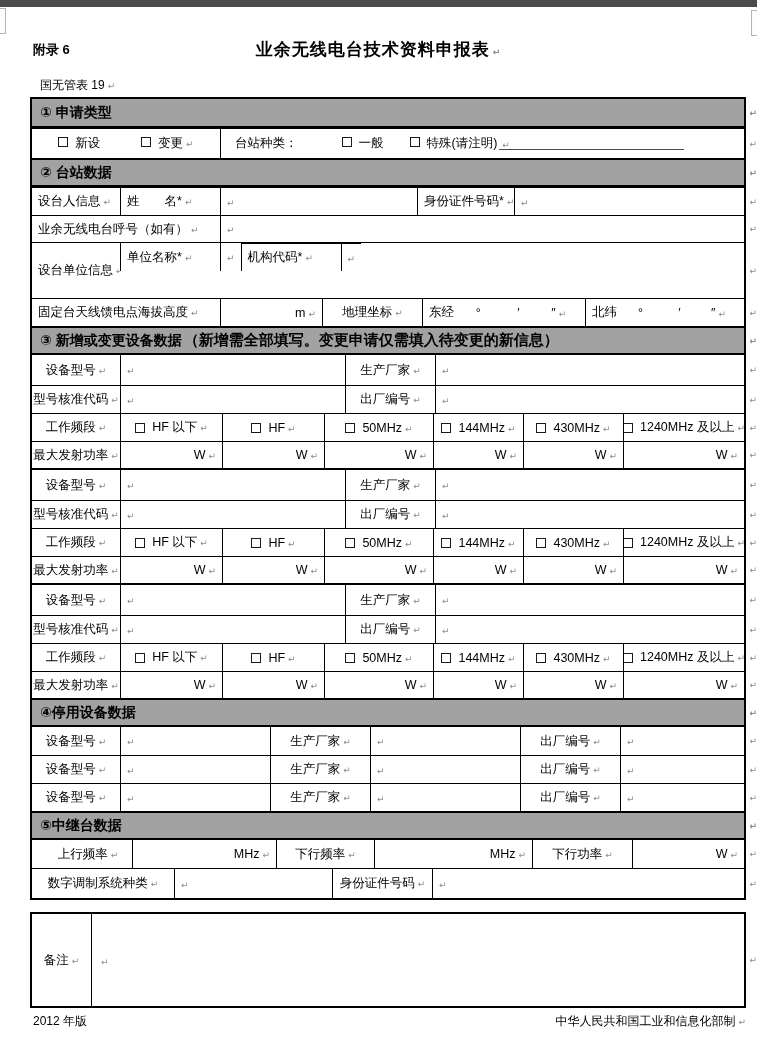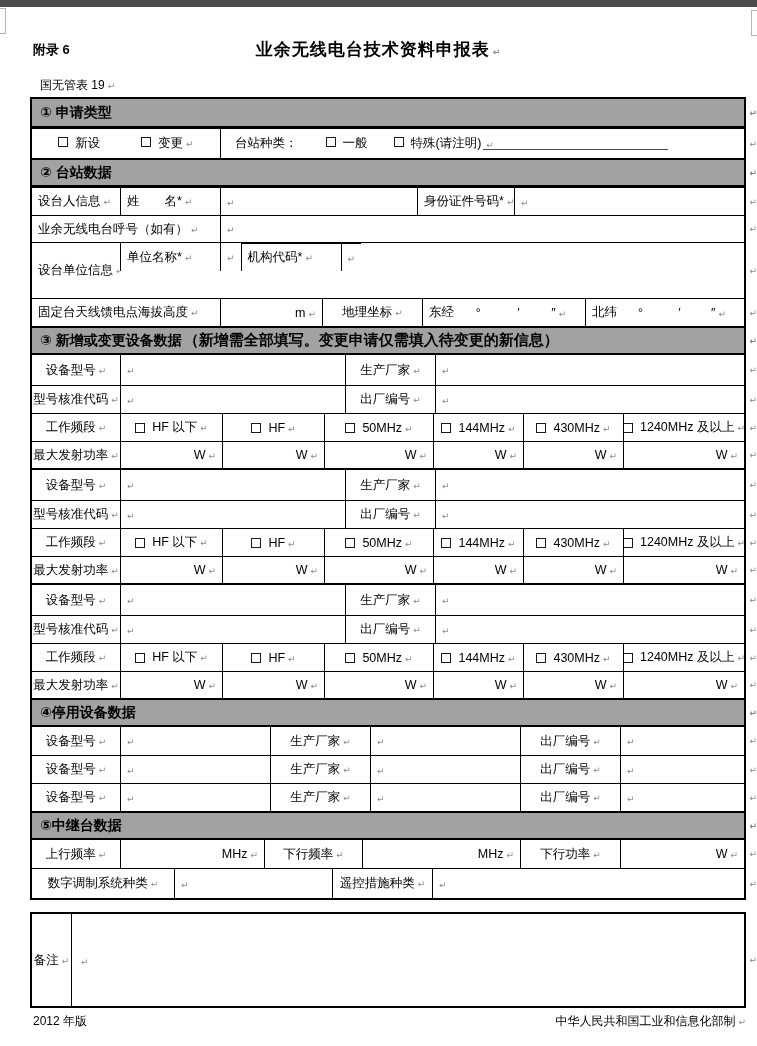--- a/index.html
+++ b/index.html
@@ -53,21 +53,21 @@
                  font-size:9px; color:#8a8a8a;}
   .eqblock + .eqblock{border-top:2px solid #000;}
   .eqblock > .r:first-child{border-top:none;}
   
   .blank{display:inline-block; width:185px; border-bottom:1px solid #4a4a4a; height:13px; margin-left:2px;}
   
   .geo .sym{flex:1; text-align:center;}
   .geo .gl{margin-right:4px;}
   
   .remarks{top:912px; height:96px; display:flex;}
-  .remarks .lab{width:40px; flex:none; border-right:1px solid #000; display:flex; align-items:center; justify-content:center; font-size:12.5px;}
+  .remarks .lab{width:60px; flex:none; border-right:1px solid #000; display:flex; align-items:center; justify-content:center; font-size:12.5px;}
   .remarks .val{flex:1; display:flex; align-items:center; padding-left:9px;}
   
   .footer{position:absolute; top:1013px; left:33px; width:713px; display:flex; justify-content:space-between; font-size:12px;}
 </style>
 </head>
 <body>
 
 <div class="topbar"></div>
 <div class="edgeL"></div>
 <div class="edgeR"></div>
@@ -83,21 +83,21 @@
   <div class="sechdr rowend">
     <span>① 申请类型</span>
   </div>
   <div class="r h30 rowend">
     <div class="c w188" style="justify-content:space-around;">
       <span><span class="cb"></span><span>新设</span></span>
       <span class="rm"><span class="cb"></span><span>变更</span></span>
     </div>
     <div class="c fx" style="padding-left:14px;">
       <span>台站种类：</span>
-      <span style="margin-left:28px;"><span class="cb"></span><span>一般</span></span>
+      <span style="margin-left:44px;"><span class="cb"></span><span>一般</span></span>
       <span style="margin-left:26px;"><span class="cb"></span><span>特殊(请注明)</span></span>
       <span class="blank rm"></span>
     </div>
   </div>
 
   <div class="sechdr rowend">
     <span>② 台站数据</span>
   </div>
   <div class="r h28 rowend">
     <div class="c w88">
@@ -485,21 +485,21 @@
         <span class="rm">出厂编号</span>
       </div>
     <div class="c fx">
         <span class="pm"></span>
       </div>
   </div>
 
   <div class="sechdr rowend">
     <span>⑤中继台数据</span>
   </div>
-  <div class="r h28 rowend" style="border-top:none;">
+  <div class="r h28 rowend" style="border-top:none;padding-left:12px;">
     <div class="c w88 tc">
         <span class="rm">上行频率</span>
       </div>
     <div class="c w144 tr">
         <span class="rm">MHz</span>
       </div>
     <div class="c w98 tc">
         <span class="rm">下行频率</span>
       </div>
     <div class="c w158 tr">
@@ -513,21 +513,21 @@
       </div>
   </div>
   <div class="r h30 rowend">
     <div class="c w142 tc">
         <span class="rm">数字调制系统种类</span>
       </div>
     <div class="c w158">
         <span class="pm"></span>
       </div>
     <div class="c w100 tc">
-        <span class="rm">遥控措施种类</span>
+        <span class="rm">身份证件号码</span>
       </div>
     <div class="c fx">
         <span class="pm"></span>
       </div>
   </div>
 </div>
 
 <div class="t remarks rowend">
   <div class="lab">
       <span class="rm">备注</span>

